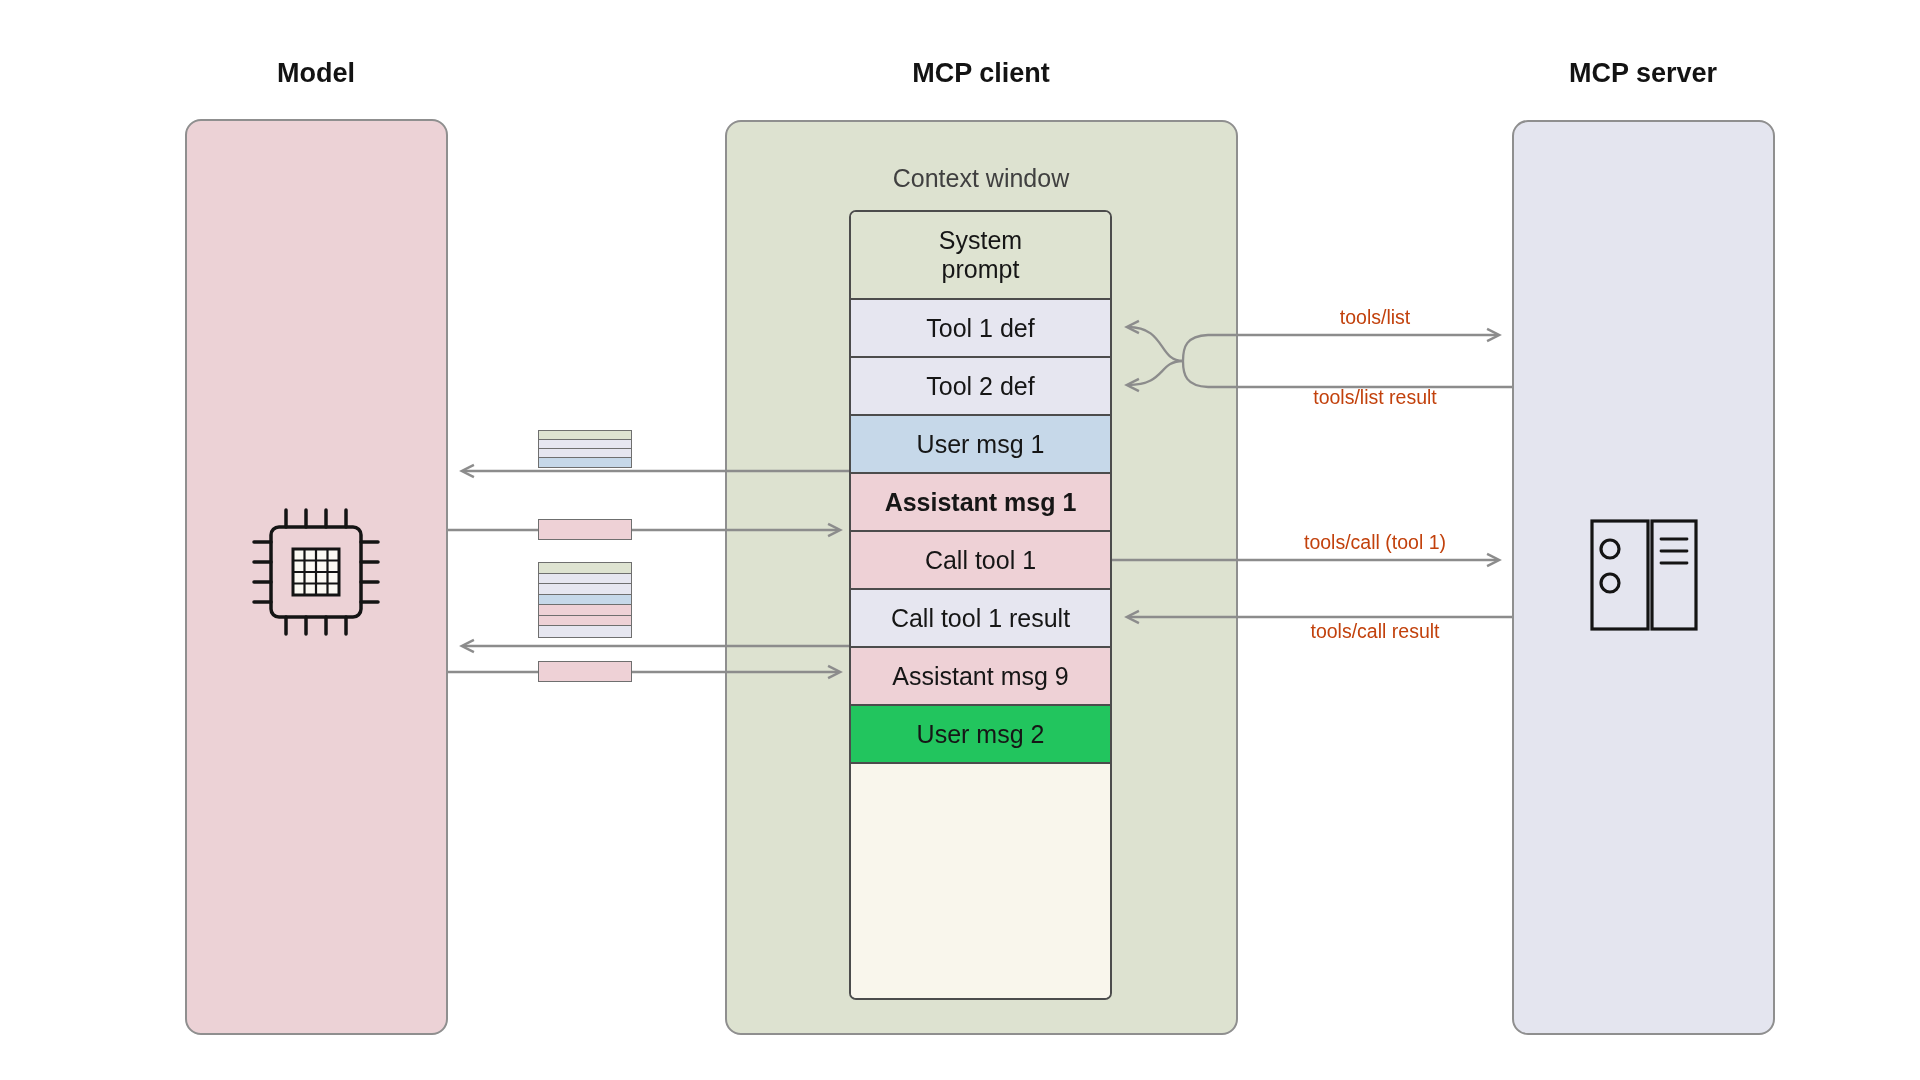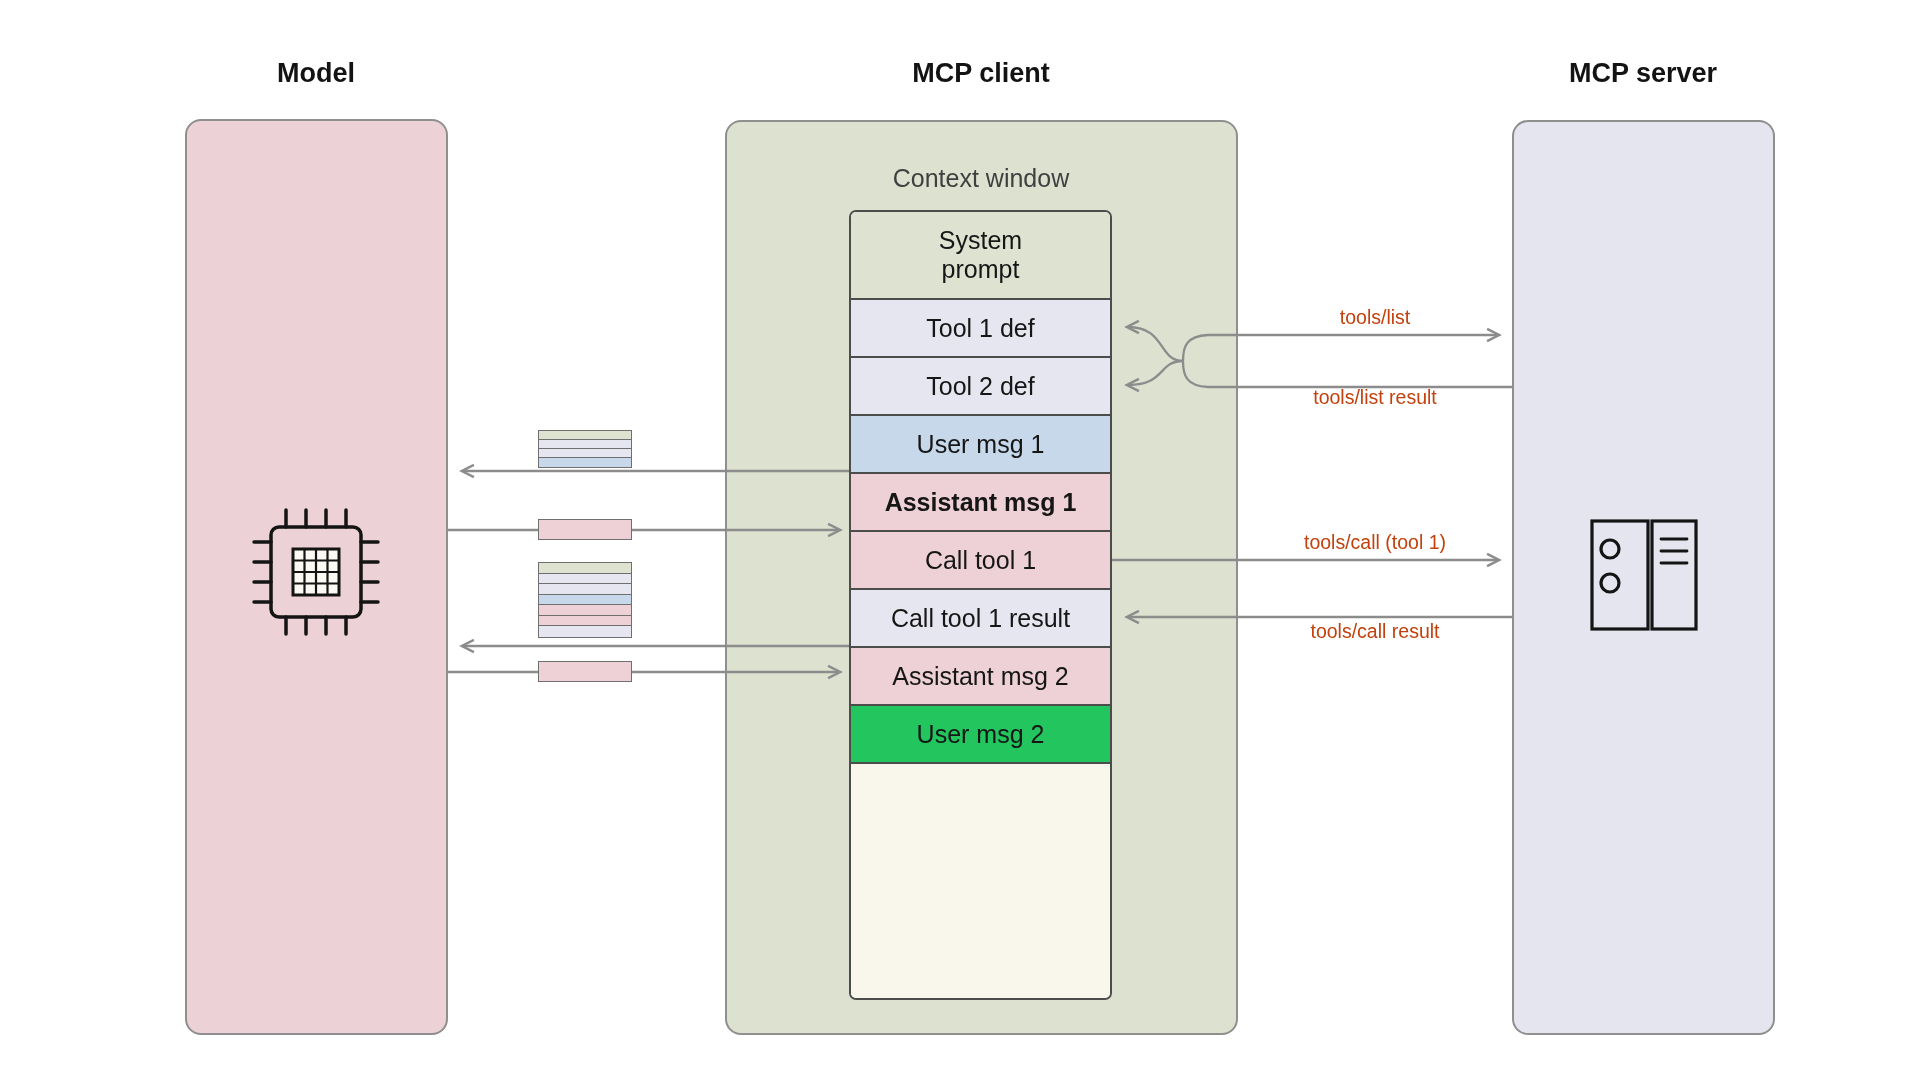--- a/index.html
+++ b/index.html
@@ -110,21 +110,21 @@
         <div class="ctx-block t-assistant" style="background: rgb(238, 209, 214); font-weight: bold;">
           <span class="ctx-label">Assistant msg 1</span>
         </div>
         <div class="ctx-block t-assistant" style="background: rgb(238, 209, 214);">
           <span class="ctx-label">Call tool 1</span>
         </div>
         <div class="ctx-block t-toolresult" style="background: rgb(230, 230, 240);">
           <span class="ctx-label">Call tool 1 result</span>
         </div>
         <div class="ctx-block t-assistant" style="background: rgb(238, 209, 214);">
-          <span class="ctx-label">Assistant msg 2</span>
+          <span class="ctx-label">Assistant msg 9</span>
         </div>
         <div class="ctx-block t-user" style="background: #22c55e;">
           <span class="ctx-label">User msg 2</span>
         </div>
       </div>
     <div class="ctx-empty"></div>
   </div>
 
   <svg class="arrows" width="1920" height="1080" viewBox="0 0 1920 1080">
     <defs>

